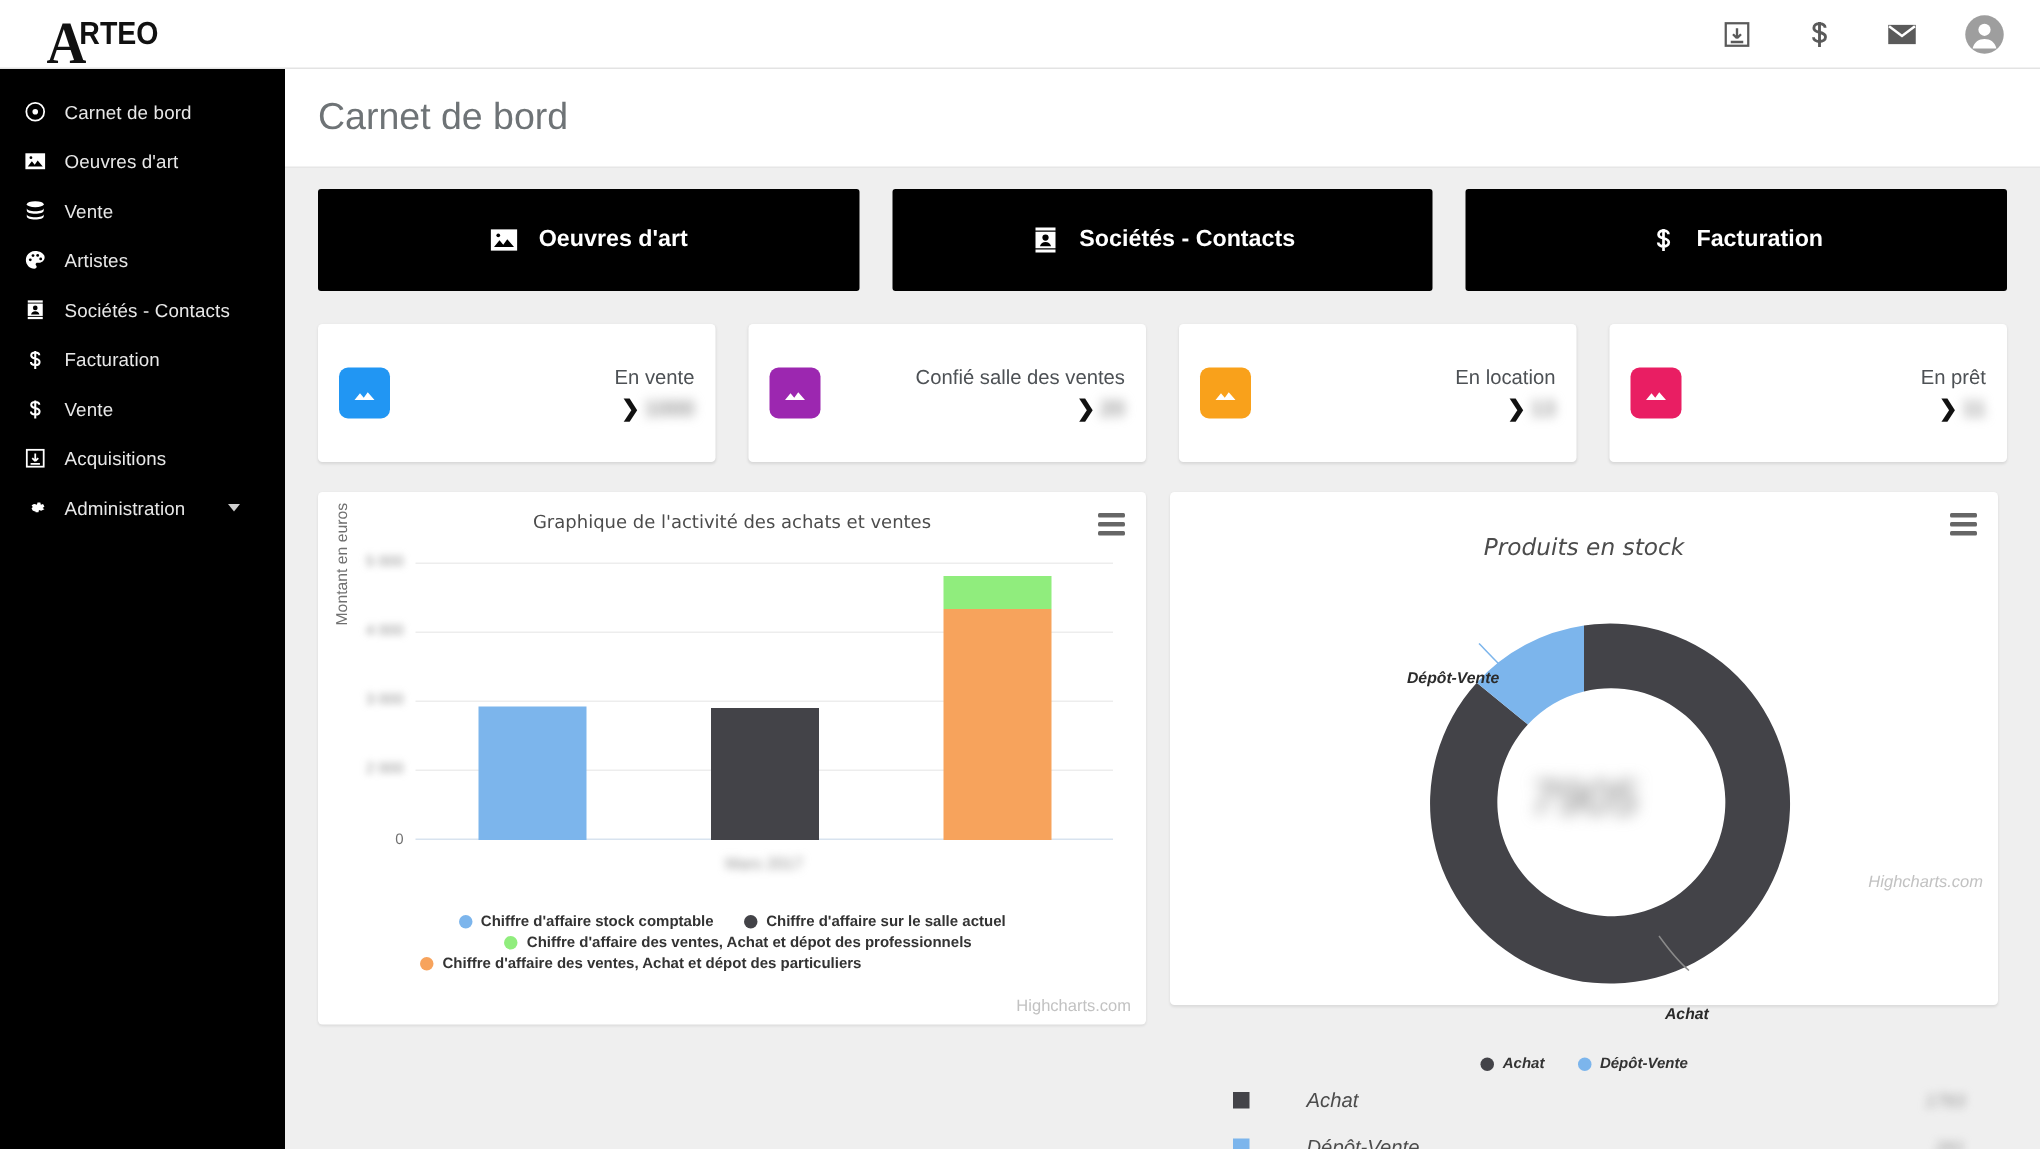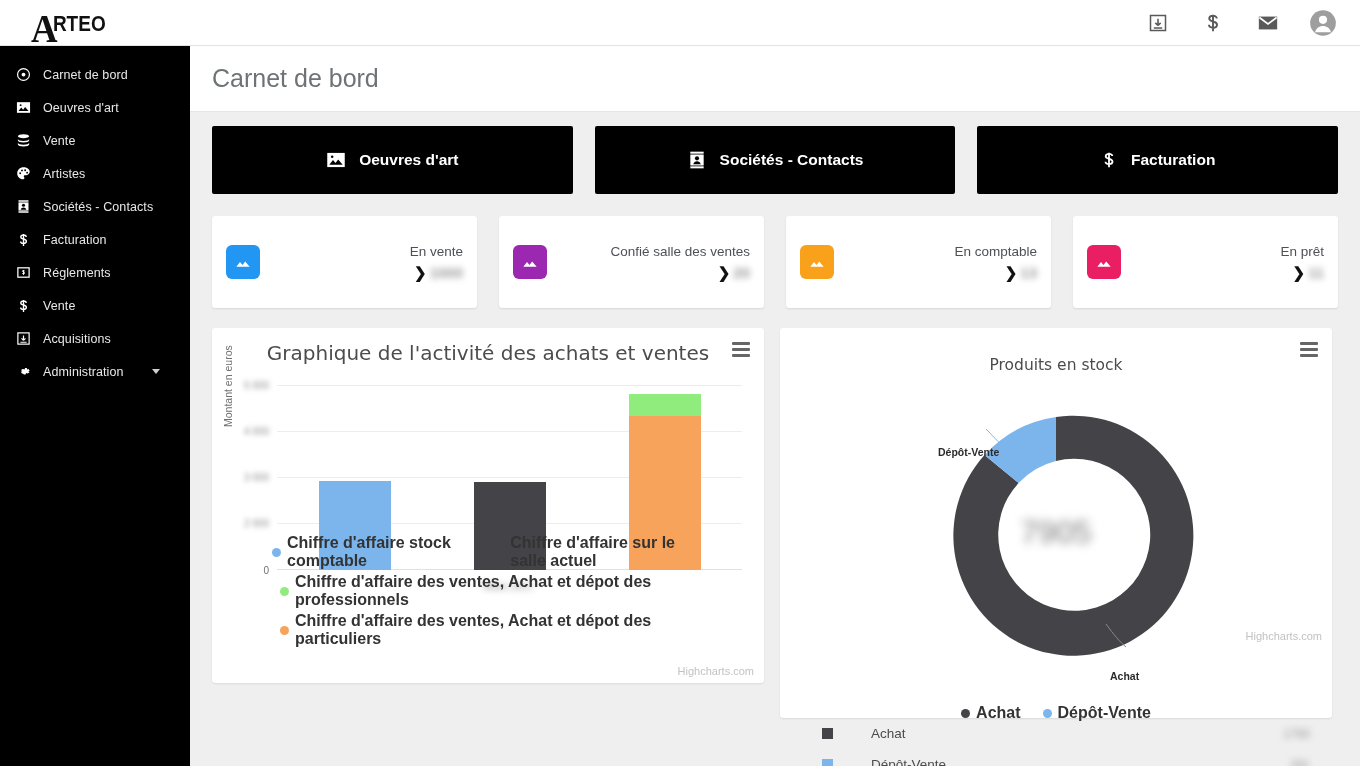--- a/index.html
+++ b/index.html
@@ -89,23 +89,23 @@
   .chev { color: #111; font-weight: 700; font-size: 15px; line-height: 1; }
   .blurval {
     color: #9a9a9a; font-size: 15px; font-weight: 700;
     filter: blur(3.4px); user-select: none;
   }
 
   
   .chartrow { display: flex; gap: 16px; margin-top: 20px; }
   .panel { background: #fff; border-radius: 3px; box-shadow: 0 1px 2px rgba(0,0,0,.09); position: relative; }
   .panel-left { width: 552px; height: 355px; }
-  .panel-right { width: 552px; height: 390px; }
+  .panel-right { width: 552px; height: 342px; font-style: italic; }
   .ctitle {
-    text-align: center; font-size: 20px; color: #4c4c4c;
+    text-align: center; font-size: 12px; color: #4c4c4c;
     font-family: "DejaVu Sans", sans-serif; padding-top: 13px;
   }
   .ctitle.small { font-size: 15.5px; padding-top: 28px; }
   .burger { position: absolute; right: 14px; top: 14px; width: 18px; cursor: pointer; }
   .burger span { display: block; height: 3px; background: #666; margin-bottom: 3px; border-radius: 1px; }
   .hcredit {
     position: absolute; right: 10px; bottom: 6px; font-size: 11px;
     color: #c2c2c2; font-family: "Liberation Sans", sans-serif;
   }
 
@@ -127,21 +127,21 @@
   .bars { position: absolute; left: 65px; bottom: 30px; width: 465px; height: 185px; display: flex; align-items: flex-end; }
   .barwrap { flex: 1; display: flex; justify-content: center; align-items: flex-end; }
   .bar { width: 72px; display: flex; flex-direction: column; justify-content: flex-end; }
   .seg { width: 100%; }
   .xlab {
     position: absolute; left: 65px; width: 465px; bottom: 8px; text-align: center;
     font-size: 11px; color: #8d8d8d; filter: blur(3px);
   }
   .legend { position: absolute; left: 0; width: 552px; bottom: 32px; padding: 0 60px; }
   .lgrow { display: flex; justify-content: center; gap: 20px; margin-bottom: 3px; }
-  .lgitem { display: flex; align-items: center; gap: 6px; font-size: 16px; font-weight: 700; color: #333; cursor: pointer; }
+  .lgitem { display: flex; align-items: center; gap: 6px; font-size: 10px; font-weight: 700; color: #333; cursor: pointer; }
   .dot { width: 9px; height: 9px; border-radius: 50%; flex: 0 0 auto; }
 
   
   .donutbox { position: relative; width: 552px; height: 290px; }
   .donutsvg { position: absolute; left: 50%; top: 18px; transform: translateX(-50%); }
   .donutcenter {
     position: absolute; left: 50%; top: 158px; transform: translate(-50%,-50%);
     font-size: 32px; font-weight: 400; color: #7d7d7d; filter: blur(5px); user-select: none;
   }
   .dlab { position: absolute; font-size: 10.5px; font-weight: 700; color: #2b2b2b; }
@@ -256,29 +256,20 @@
 
     <div class="navitem">
       <span class="navicon">
         <svg width="15" height="16" viewBox="0 0 24 24" fill="none" stroke="currentColor" stroke-width="2.2">
             <path d="M12 2.5v19M16.3 7c0-1.9-1.9-3-4.3-3S7.7 5.2 7.7 7.1s1.9 2.7 4.3 3.3 4.6 1.4 4.6 3.6-2.2 3.4-4.6 3.4-4.6-1.2-4.6-3.2"></path>
           </svg>
       </span>
       <span class="navlabel">Facturation</span>
     </div>
 
-    <div class="navitem">
-      <span class="navicon">
-        <svg width="15" height="15" viewBox="0 0 24 24" fill="none" stroke="currentColor" stroke-width="2">
-            <rect x="3" y="4.5" width="18" height="15"></rect>
-            <path d="M12 8.2v7.6M13.8 10c0-.8-.8-1.3-1.8-1.3s-1.8.5-1.8 1.2.8 1.1 1.8 1.4 1.9.6 1.9 1.5-.9 1.4-1.9 1.4-1.9-.5-1.9-1.3" stroke-width="1.5"></path>
-          </svg>
-      </span>
-      <span class="navlabel">Réglements</span>
-    </div>
 
     <div class="navitem">
       <span class="navicon">
         <svg width="15" height="16" viewBox="0 0 24 24" fill="none" stroke="currentColor" stroke-width="2.2">
             <path d="M12 2.5v19M16.3 7c0-1.9-1.9-3-4.3-3S7.7 5.2 7.7 7.1s1.9 2.7 4.3 3.3 4.6 1.4 4.6 3.6-2.2 3.4-4.6 3.4-4.6-1.2-4.6-3.2"></path>
           </svg>
       </span>
       <span class="navlabel">Vente</span>
     </div>
 
@@ -379,21 +370,21 @@
           </div>
         </div>
 
         <div class="card">
           <div class="cardicon" style="background:#f9a11b">
             <svg width="20" height="20" viewBox="0 0 24 24">
                 <path d="M4 17.6l4.4-5.5 3 3.6 3.2-4.4 5.4 6.3z" fill="#fff"></path>
               </svg>
           </div>
           <div class="cardright">
-            <div class="cardlabel">En comptable</div>
+            <div class="cardlabel">En location</div>
             <div class="cardvalrow">
               <span class="chev">❯</span>
               <span class="blurval">13</span>
             </div>
           </div>
         </div>
 
         <div class="card">
           <div class="cardicon" style="background:#e91e63">
             <svg width="20" height="20" viewBox="0 0 24 24">
@@ -462,27 +453,27 @@
             <div class="lgrow">
               <div class="lgitem">
                 <span class="dot" style="background:#7cb5ec"></span>
                 <span>Chiffre d'affaire stock comptable</span>
               </div>
               <div class="lgitem">
                 <span class="dot" style="background:#434348"></span>
                 <span>Chiffre d'affaire sur le salle actuel</span>
               </div>
             </div>
-            <div class="lgrow" style="justify-content:flex-end;padding-left:8px">
+            <div class="lgrow" style="justify-content:center;padding-left:8px">
               <div class="lgitem">
                 <span class="dot" style="background:#90ed7d"></span>
                 <span>Chiffre d'affaire des ventes, Achat et dépot des professionnels</span>
               </div>
             </div>
-            <div class="lgrow" style="justify-content:flex-end;padding-left:8px">
+            <div class="lgrow" style="justify-content:flex-start;padding-left:8px">
               <div class="lgitem">
                 <span class="dot" style="background:#f7a35c"></span>
                 <span>Chiffre d'affaire des ventes, Achat et dépot des particuliers</span>
               </div>
             </div>
           </div>
 
           <div class="hcredit">Highcharts.com</div>
         </div>
 

